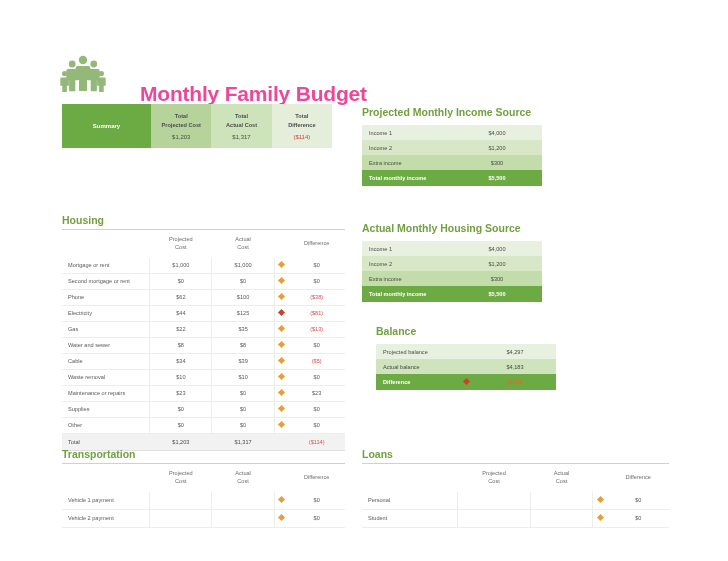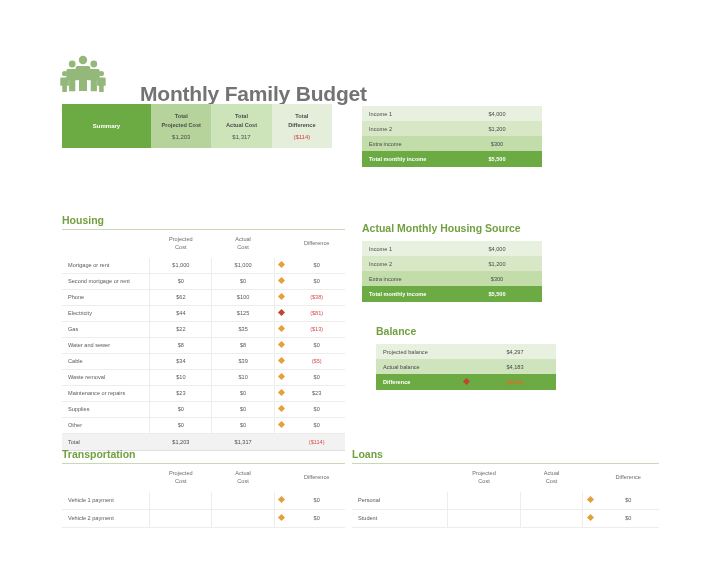--- a/index.html
+++ b/index.html
@@ -30,21 +30,21 @@
     width: 46px;
     height: 42px;
     flex: 0 0 46px;
     display: flex;
     align-items: flex-end;
     justify-content: center;
   }
   .page-title {
     font-size: 21px;
     font-weight: bold;
-    color: #737373;
+    color: #ec4899;
     letter-spacing: -0.2px;
     margin-left: 34px;
     white-space: nowrap;
     margin-top: 44px;
   }
 
   
   .section-title {
     font-size: 10.5px;
     font-weight: bold;
@@ -193,21 +193,21 @@
     background: #6cab43;
     color: #ffffff;
     font-weight: bold;
     height: 16px;
   }
   .gtable tr.bal3 td.v { color: #e06a2a; }
   .gtable td.ind { text-align: center; width: 16px; }
 
   
   .transport { position: absolute; left: 62px; top: 448px; width: 283px; }
-  .loans { position: absolute; left: 352px; top: 448px; width: 307px; }
+  .loans { position: absolute; left: 362px; top: 448px; width: 307px; }
   .empty-row td { height: 17px; }
 </style>
 </head>
 <body>
 
 <div class="header">
   <div class="logo">
     <svg width="46" height="42" viewBox="0 0 46 42">
       <g fill="#93b87a">
         <circle cx="23" cy="9" r="4.2"></circle>
@@ -357,20 +357,21 @@
       <td class="num">$1,203</td>
       <td class="num">$1,317</td>
       <td class="ind"></td>
       <td class="diff">($114)</td>
     </tr>
   </tbody>
     </table>
 </div>
 
 <div class="gbox" style="left:362px; top:106px; width:180px;">
+  <div class="section-title">Projected Monthly Income Source</div>
   <table class="gtable">
     <tbody>
         <tr class="r1">
       <td class="k">Income 1</td>
       <td class="v">$4,000</td>
     </tr>
     <tr class="r2">
       <td class="k">Income 2</td>
       <td class="v">$1,200</td>
     </tr>

